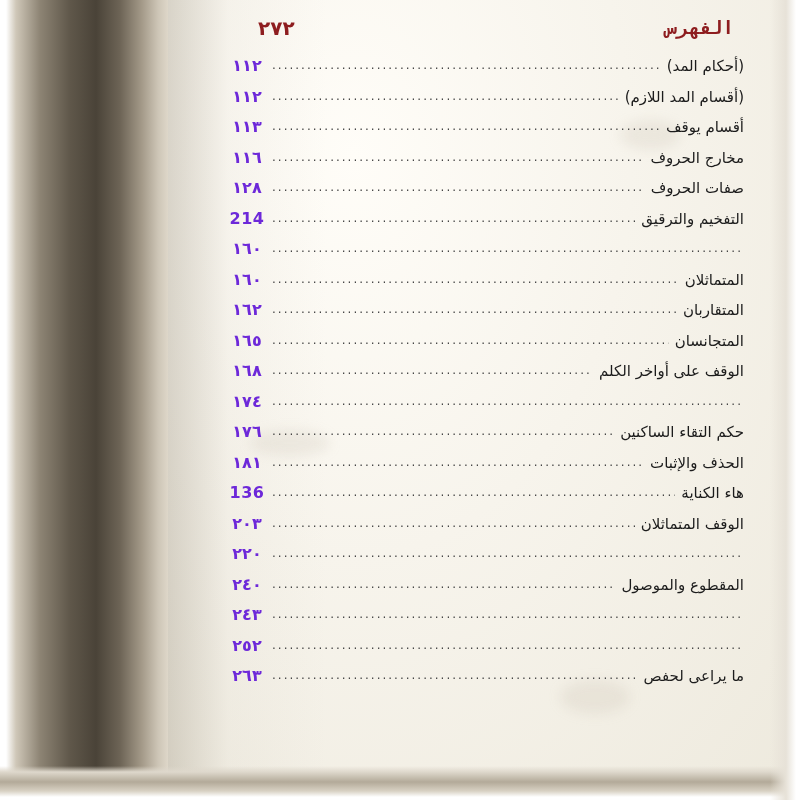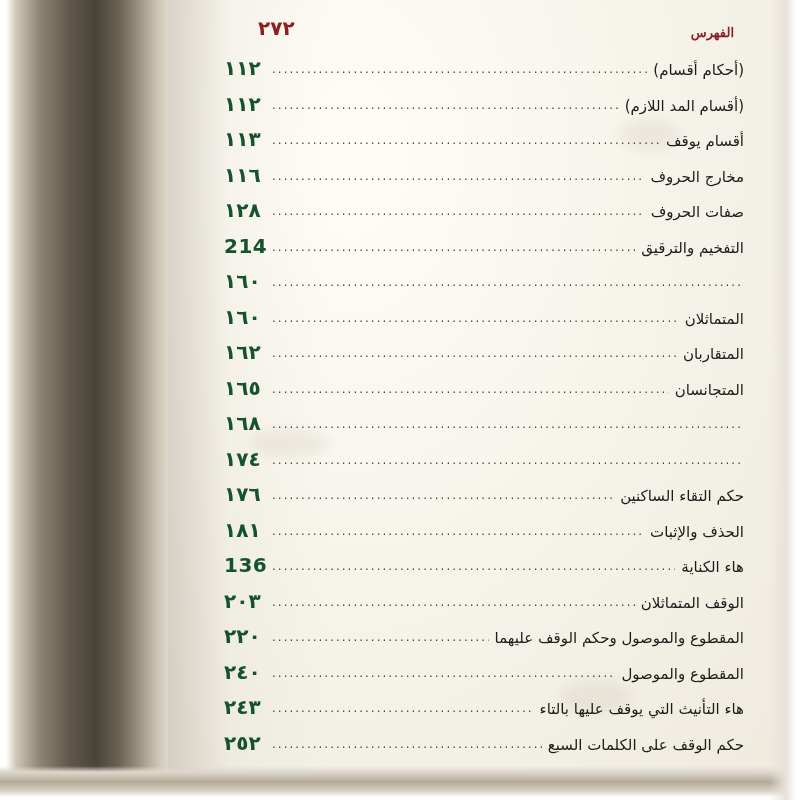--- a/index.html
+++ b/index.html
@@ -80,37 +80,37 @@
     right: 12px;
     bottom: 16px;
     padding: 14px 44px 10px 56px;
     box-sizing: border-box;
   }
 
   
   .header {
     display: flex;
     flex-direction: row-reverse;
-    align-items: flex-end;
+    align-items: center;
     justify-content: space-between;
     direction: rtl;
     padding: 2px 10px 0 34px;
     margin-bottom: 16px;
   }
   .page-number {
     color: #8e1d1f;
     font-family: "DejaVu Sans", sans-serif;
     font-size: 20px;
     font-weight: bold;
     letter-spacing: 1px;
   }
   .header-title {
     color: #8e1d1f;
-    font-family: Liberation Sans, sans-serif;
-    font-size: 13px;
+    font-family: Liberation Mono, monospace;
+    font-size: 19px;
     font-weight: bold;
   }
 
   
   .toc {
     direction: rtl;
     margin: 0;
     padding: 0;
     list-style: none;
   }
@@ -137,27 +137,27 @@
     font-family: "DejaVu Sans", sans-serif;
     font-size: 12px;
     letter-spacing: 2px;
     transform: translateY(-2px);
     white-space: nowrap;
     direction: ltr;
     text-align: left;
     margin: 0 2px;
   }
   .toc-page {
-    color: #14532d;
-    font-family: "DejaVu Sans", sans-serif;
-    font-size: 20px;
+    color: #6d28d9;
+    font-family: "DejaVu Sans", sans-serif;
+    font-size: 16px;
     font-weight: bold;
     flex: 0 0 auto;
     min-width: 46px;
-    text-align: left;
+    text-align: center;
     letter-spacing: 0.5px;
   }
 
   
   .blotch {
     position: absolute;
     border-radius: 50%;
     background: rgba(190,180,160,0.18);
     filter: blur(6px);
     pointer-events: none;
@@ -179,21 +179,21 @@
   <div class="content">
 
     <div class="header">
       <span class="page-number">٢٧٢</span>
       <span class="header-title">الفهرس</span>
     </div>
 
     <ul class="toc">
 
       <li class="toc-row">
-        <span class="toc-title">(أحكام أقسام)</span>
+        <span class="toc-title">(أحكام المد)</span>
         <span class="toc-dots">........................................................................................................</span>
         <span class="toc-page">١١٢</span>
       </li>
 
       <li class="toc-row">
         <span class="toc-title">(أقسام المد اللازم)</span>
         <span class="toc-dots">........................................................................................................</span>
         <span class="toc-page">١١٢</span>
       </li>
 
@@ -238,20 +238,21 @@
         <span class="toc-page">١٦٢</span>
       </li>
 
       <li class="toc-row">
         <span class="toc-title">المتجانسان</span>
         <span class="toc-dots">........................................................................................................</span>
         <span class="toc-page">١٦٥</span>
       </li>
 
       <li class="toc-row">
+        <span class="toc-title">الوقف على أواخر الكلم</span>
         <span class="toc-dots">........................................................................................................</span>
         <span class="toc-page">١٦٨</span>
       </li>
 
       <li class="toc-row">
         <span class="toc-dots">........................................................................................................</span>
         <span class="toc-page">١٧٤</span>
       </li>
 
       <li class="toc-row">
@@ -272,39 +273,36 @@
         <span class="toc-page">136</span>
       </li>
 
       <li class="toc-row">
         <span class="toc-title">الوقف المتماثلان</span>
         <span class="toc-dots">........................................................................................................</span>
         <span class="toc-page">٢٠٣</span>
       </li>
 
       <li class="toc-row">
-        <span class="toc-title">المقطوع والموصول وحكم الوقف عليهما</span>
         <span class="toc-dots">........................................................................................................</span>
         <span class="toc-page">٢٢٠</span>
       </li>
 
       <li class="toc-row">
         <span class="toc-title">المقطوع والموصول</span>
         <span class="toc-dots">........................................................................................................</span>
         <span class="toc-page">٢٤٠</span>
       </li>
 
       <li class="toc-row">
-        <span class="toc-title">هاء التأنيث التي يوقف عليها بالتاء</span>
         <span class="toc-dots">........................................................................................................</span>
         <span class="toc-page">٢٤٣</span>
       </li>
 
       <li class="toc-row">
-        <span class="toc-title">حكم الوقف على الكلمات السبع</span>
         <span class="toc-dots">........................................................................................................</span>
         <span class="toc-page">٢٥٢</span>
       </li>
 
       <li class="toc-row">
         <span class="toc-title">ما يراعى لحفص</span>
         <span class="toc-dots">........................................................................................................</span>
         <span class="toc-page">٢٦٣</span>
       </li>
 

